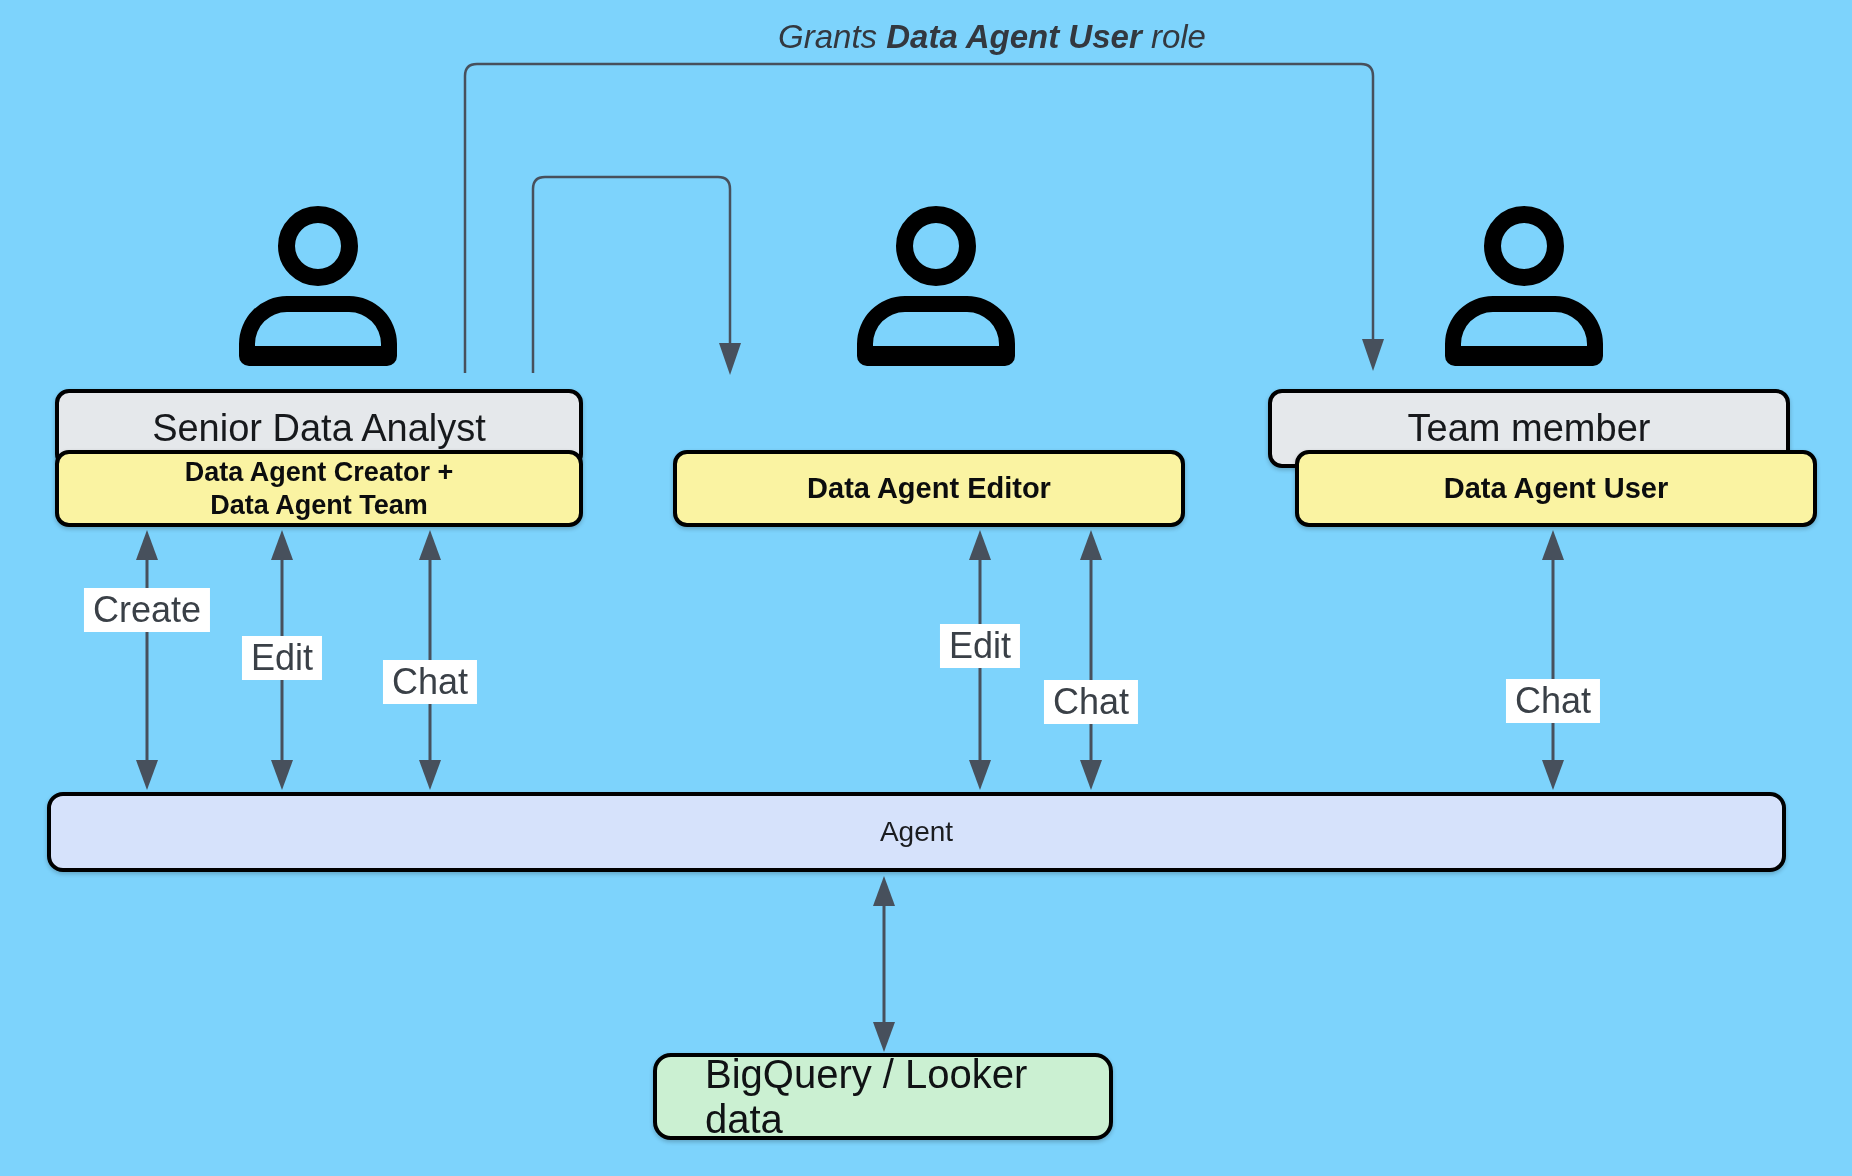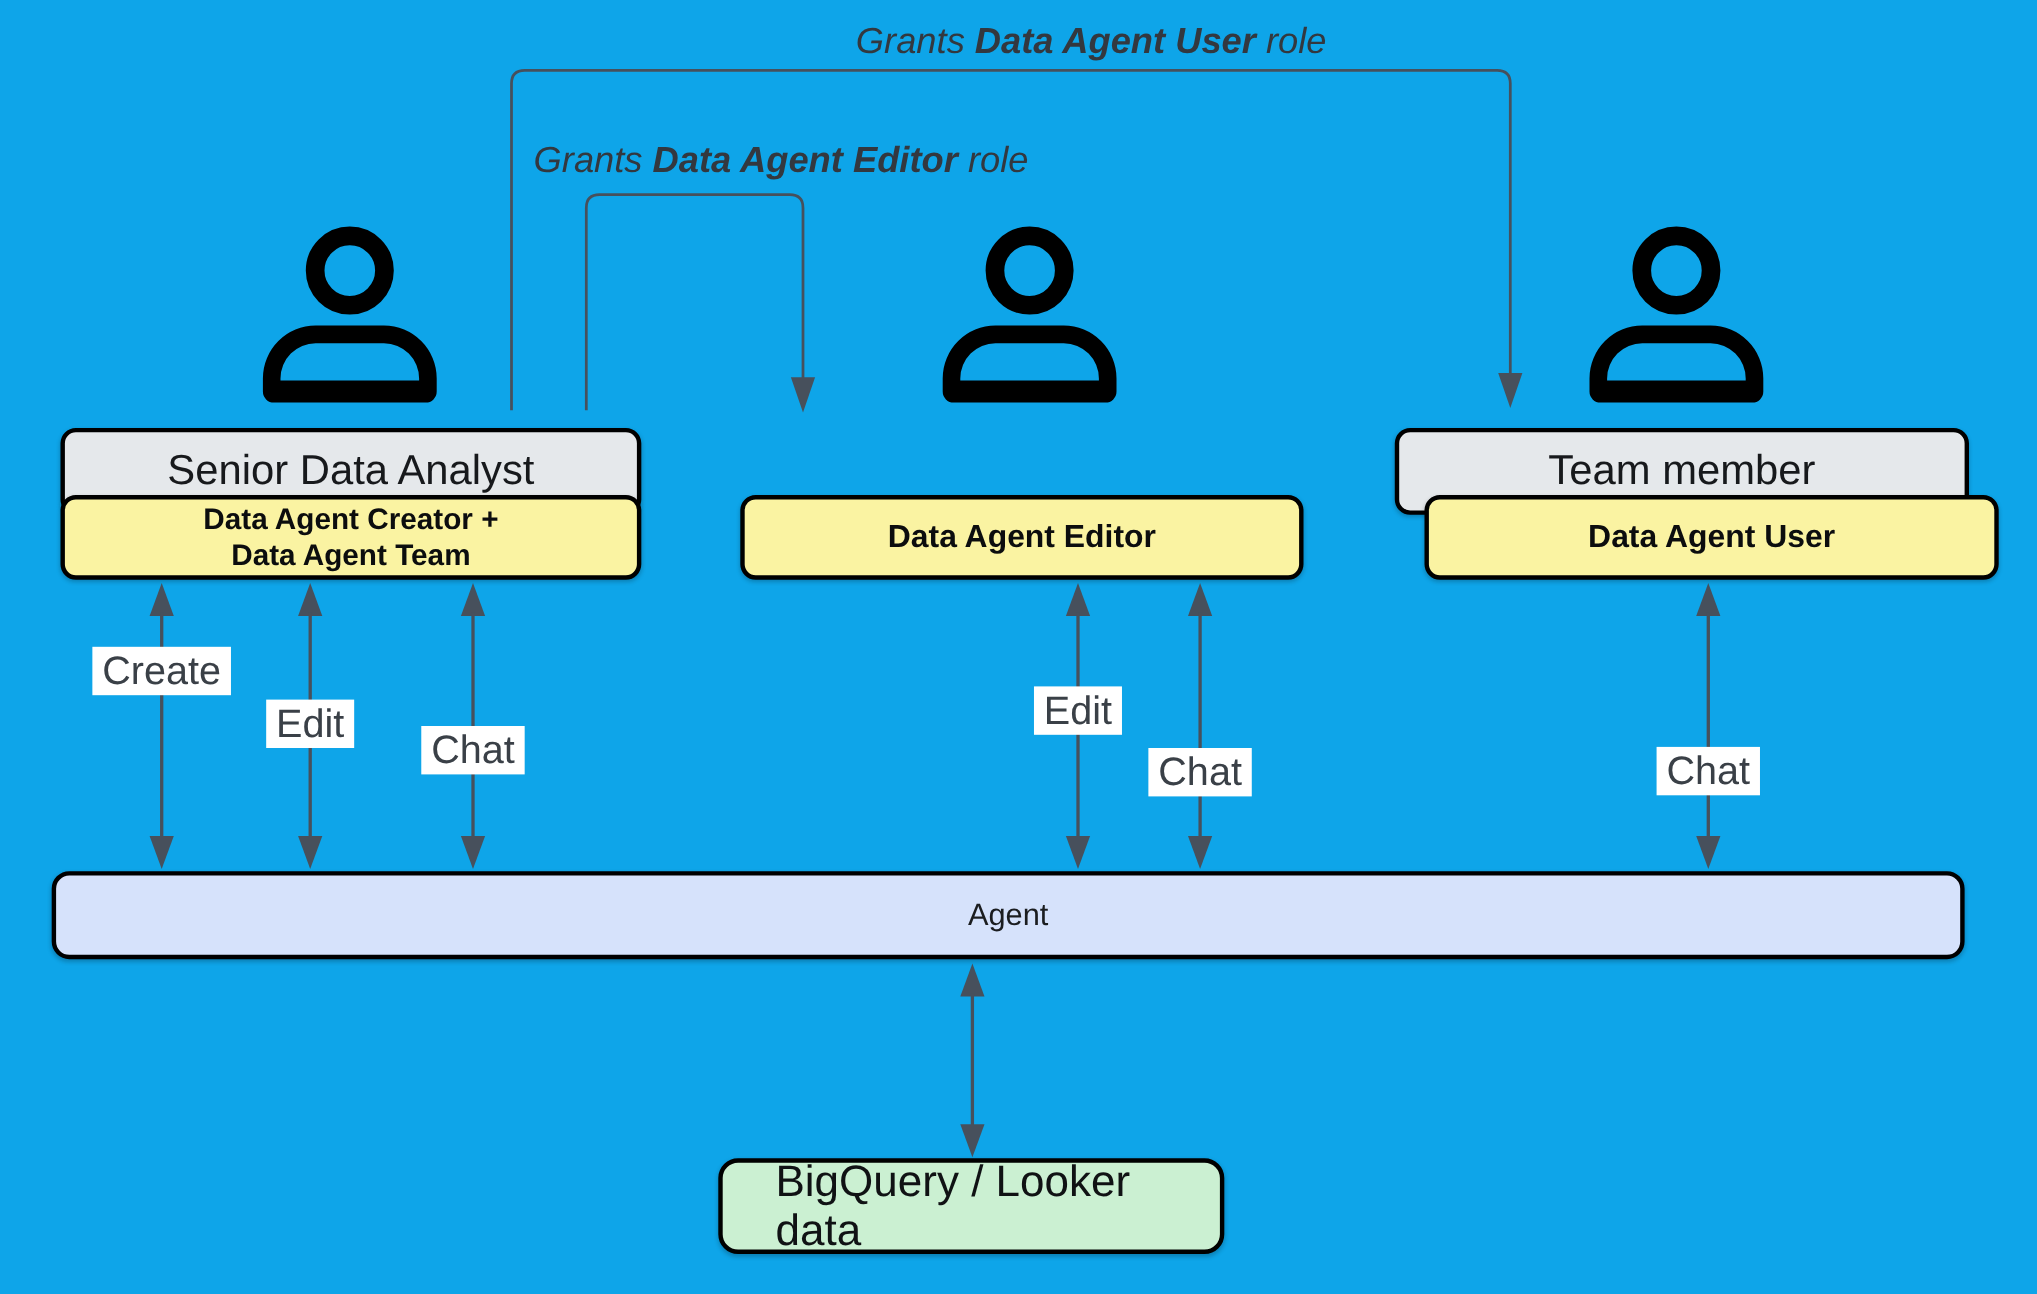--- a/index.html
+++ b/index.html
@@ -1,17 +1,17 @@
 <!DOCTYPE html>
 <html><head>
 <meta charset="utf-8">
 <style>
   html,body { margin:0; padding:0; background:#ffffff; }
   .canvas {
-    position:relative; width:1852px; height:1176px; background:#0ea5e9;
+    position:relative; width:1852px; height:1176px; background:#7dd3fc;
     font-family:"Liberation Sans", sans-serif; overflow:hidden;
   }
 
   
   .annotation {
     position:absolute; transform:translateX(-50%);
     font-style:italic; font-size:33px; color:#33383f; white-space:nowrap;
   }
   .annotation .bold { font-weight:bold; }
 
@@ -82,23 +82,20 @@
 
   <svg class="connector-layer" width="1852" height="1176" viewBox="0 0 1852 1176">
     <path d="M465,373 L465,76 Q465,64 477,64 L1361,64 Q1373,64 1373,76 L1373,341" fill="none" stroke="#47505c" stroke-width="2.5"></path>
     <polygon points="1362,339 1384,339 1373,371" fill="#47505c"></polygon>
     <path d="M533,373 L533,189 Q533,177 545,177 L718,177 Q730,177 730,189 L730,345" fill="none" stroke="#47505c" stroke-width="2.5"></path>
     <polygon points="719,343 741,343 730,375" fill="#47505c"></polygon>
   </svg>
 
   <div class="annotation" style="left:992px; top:18px;">
     <span>Grants </span><span class="bold">Data Agent User</span><span> role</span>
-  </div>
-  <div class="annotation" style="left:710px; top:126px;">
-    <span>Grants </span><span class="bold">Data Agent Editor</span><span> role</span>
   </div>
 
   <div class="person-icon" style="left:318px; top:206px;">
     <div class="person-head"></div>
     <div class="person-body"></div>
   </div>
   <div class="person-icon" style="left:936px; top:206px;">
     <div class="person-head"></div>
     <div class="person-body"></div>
   </div>

